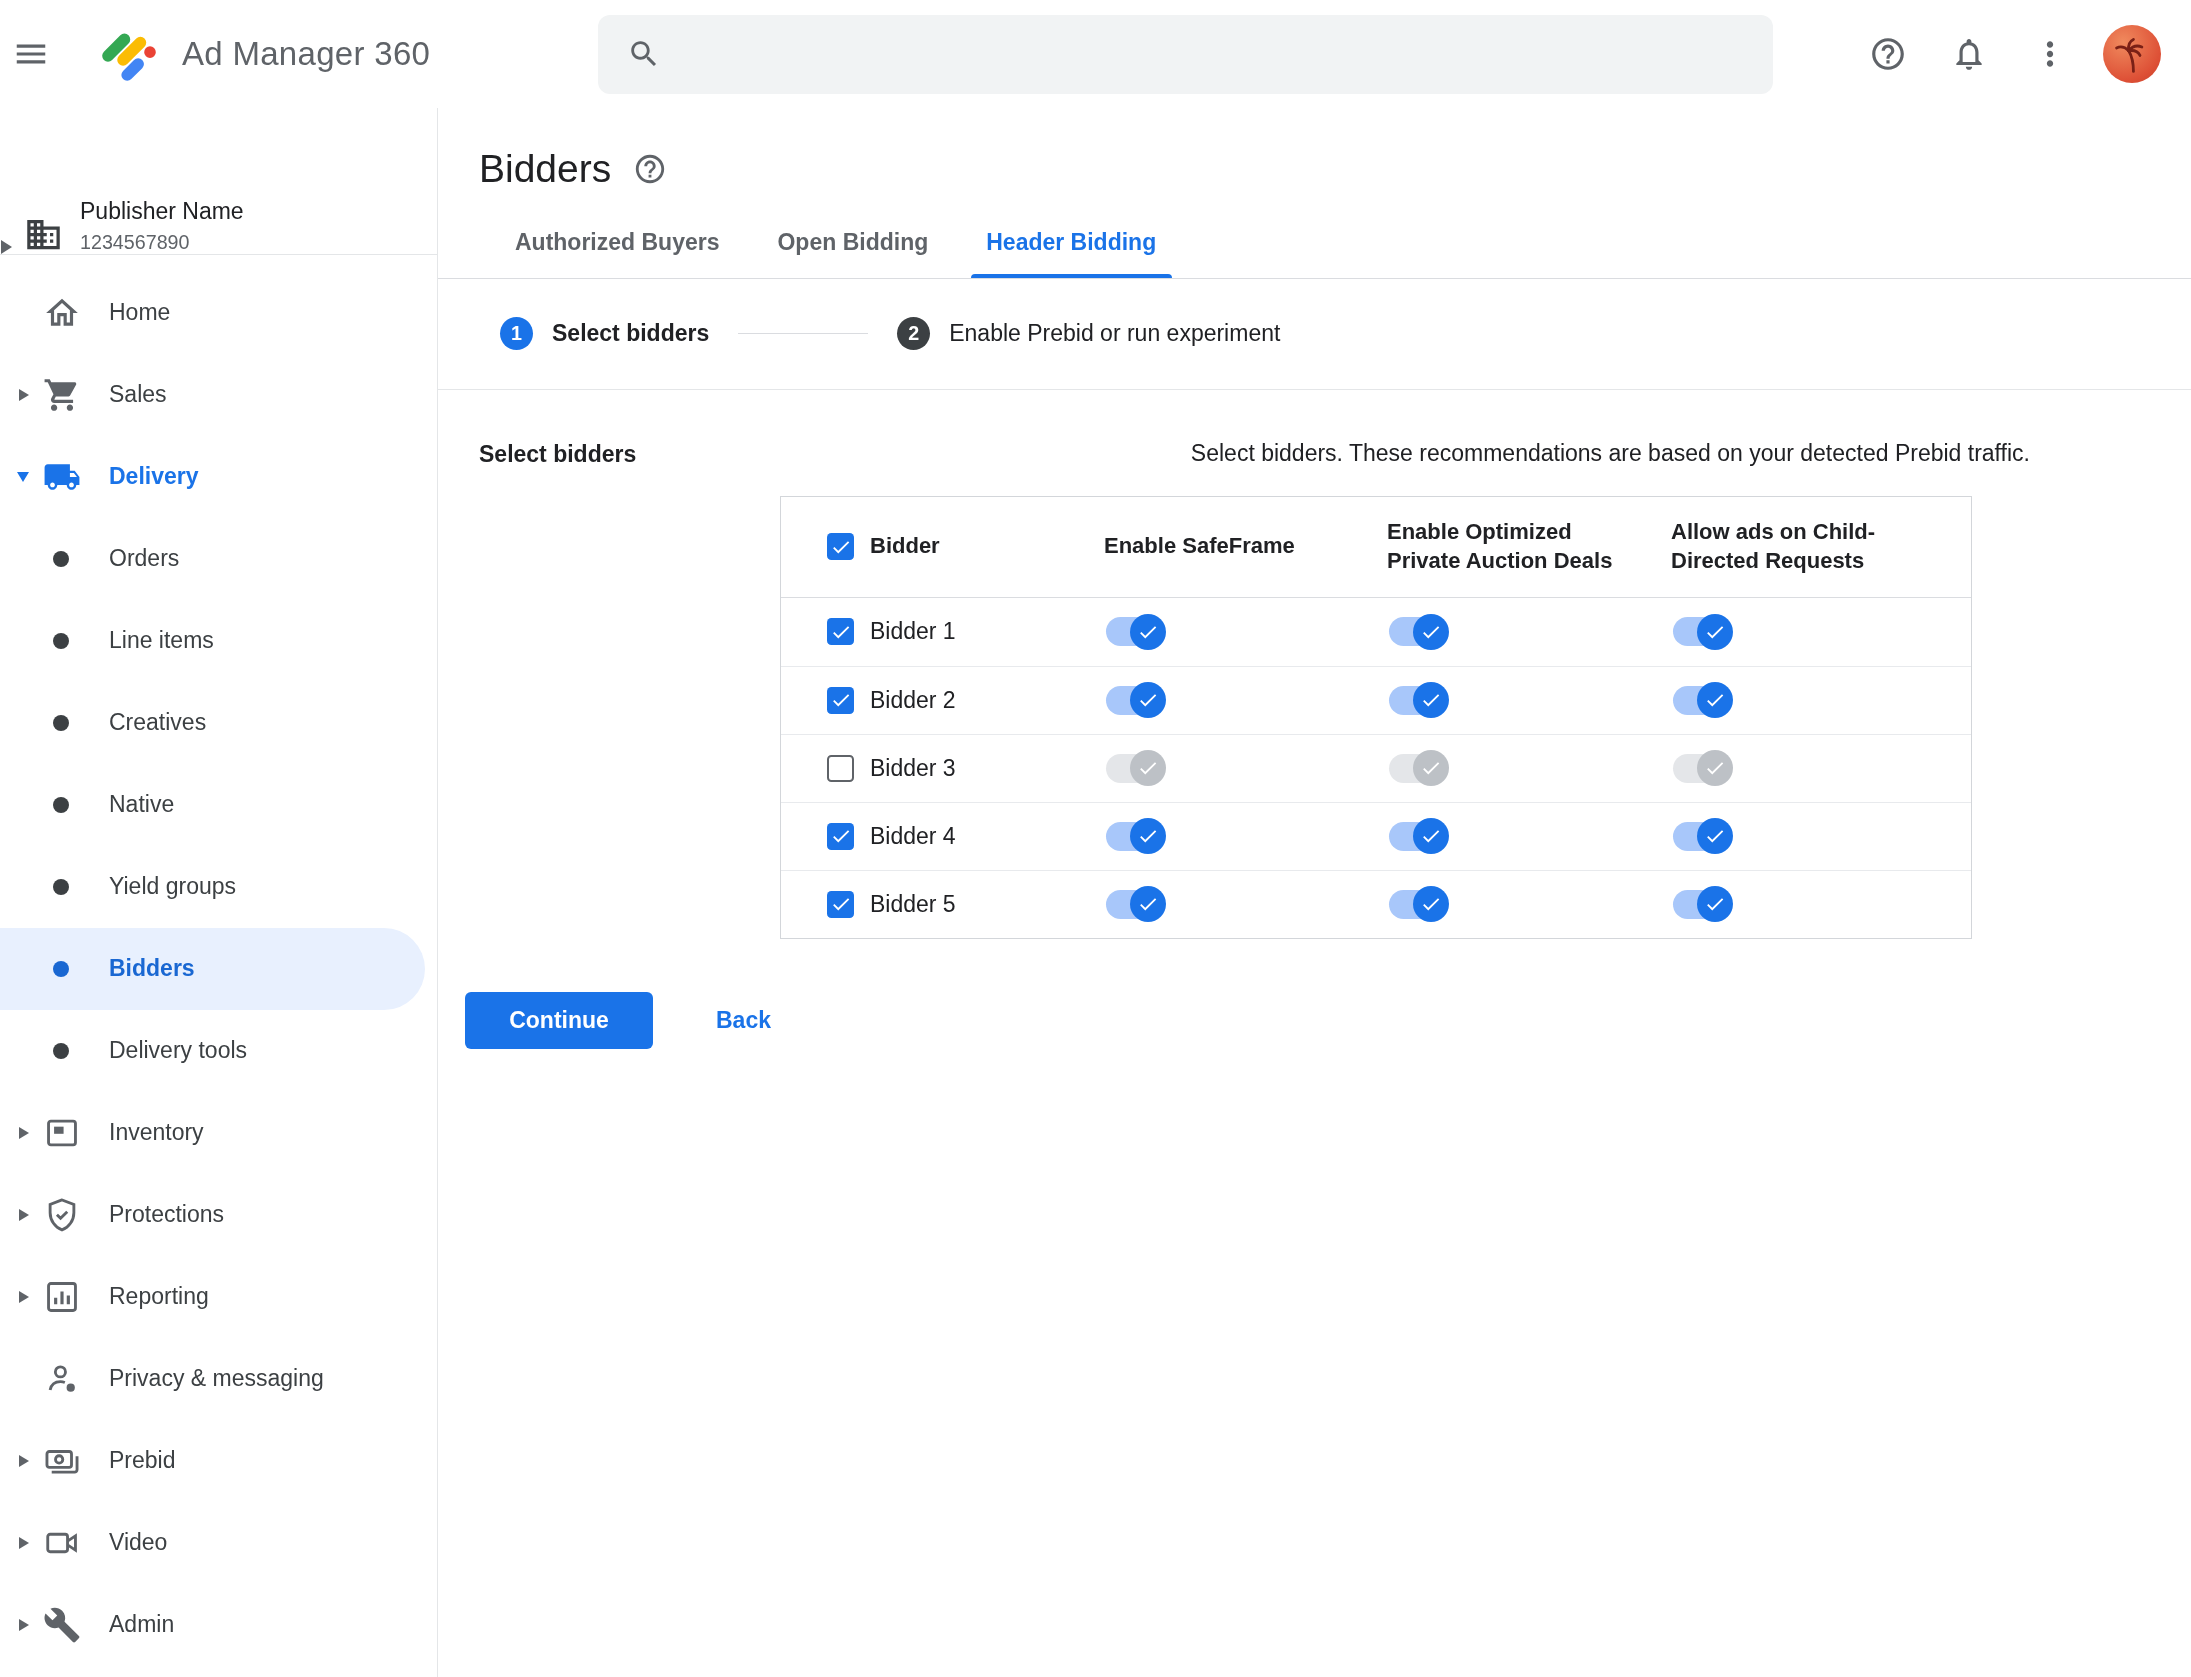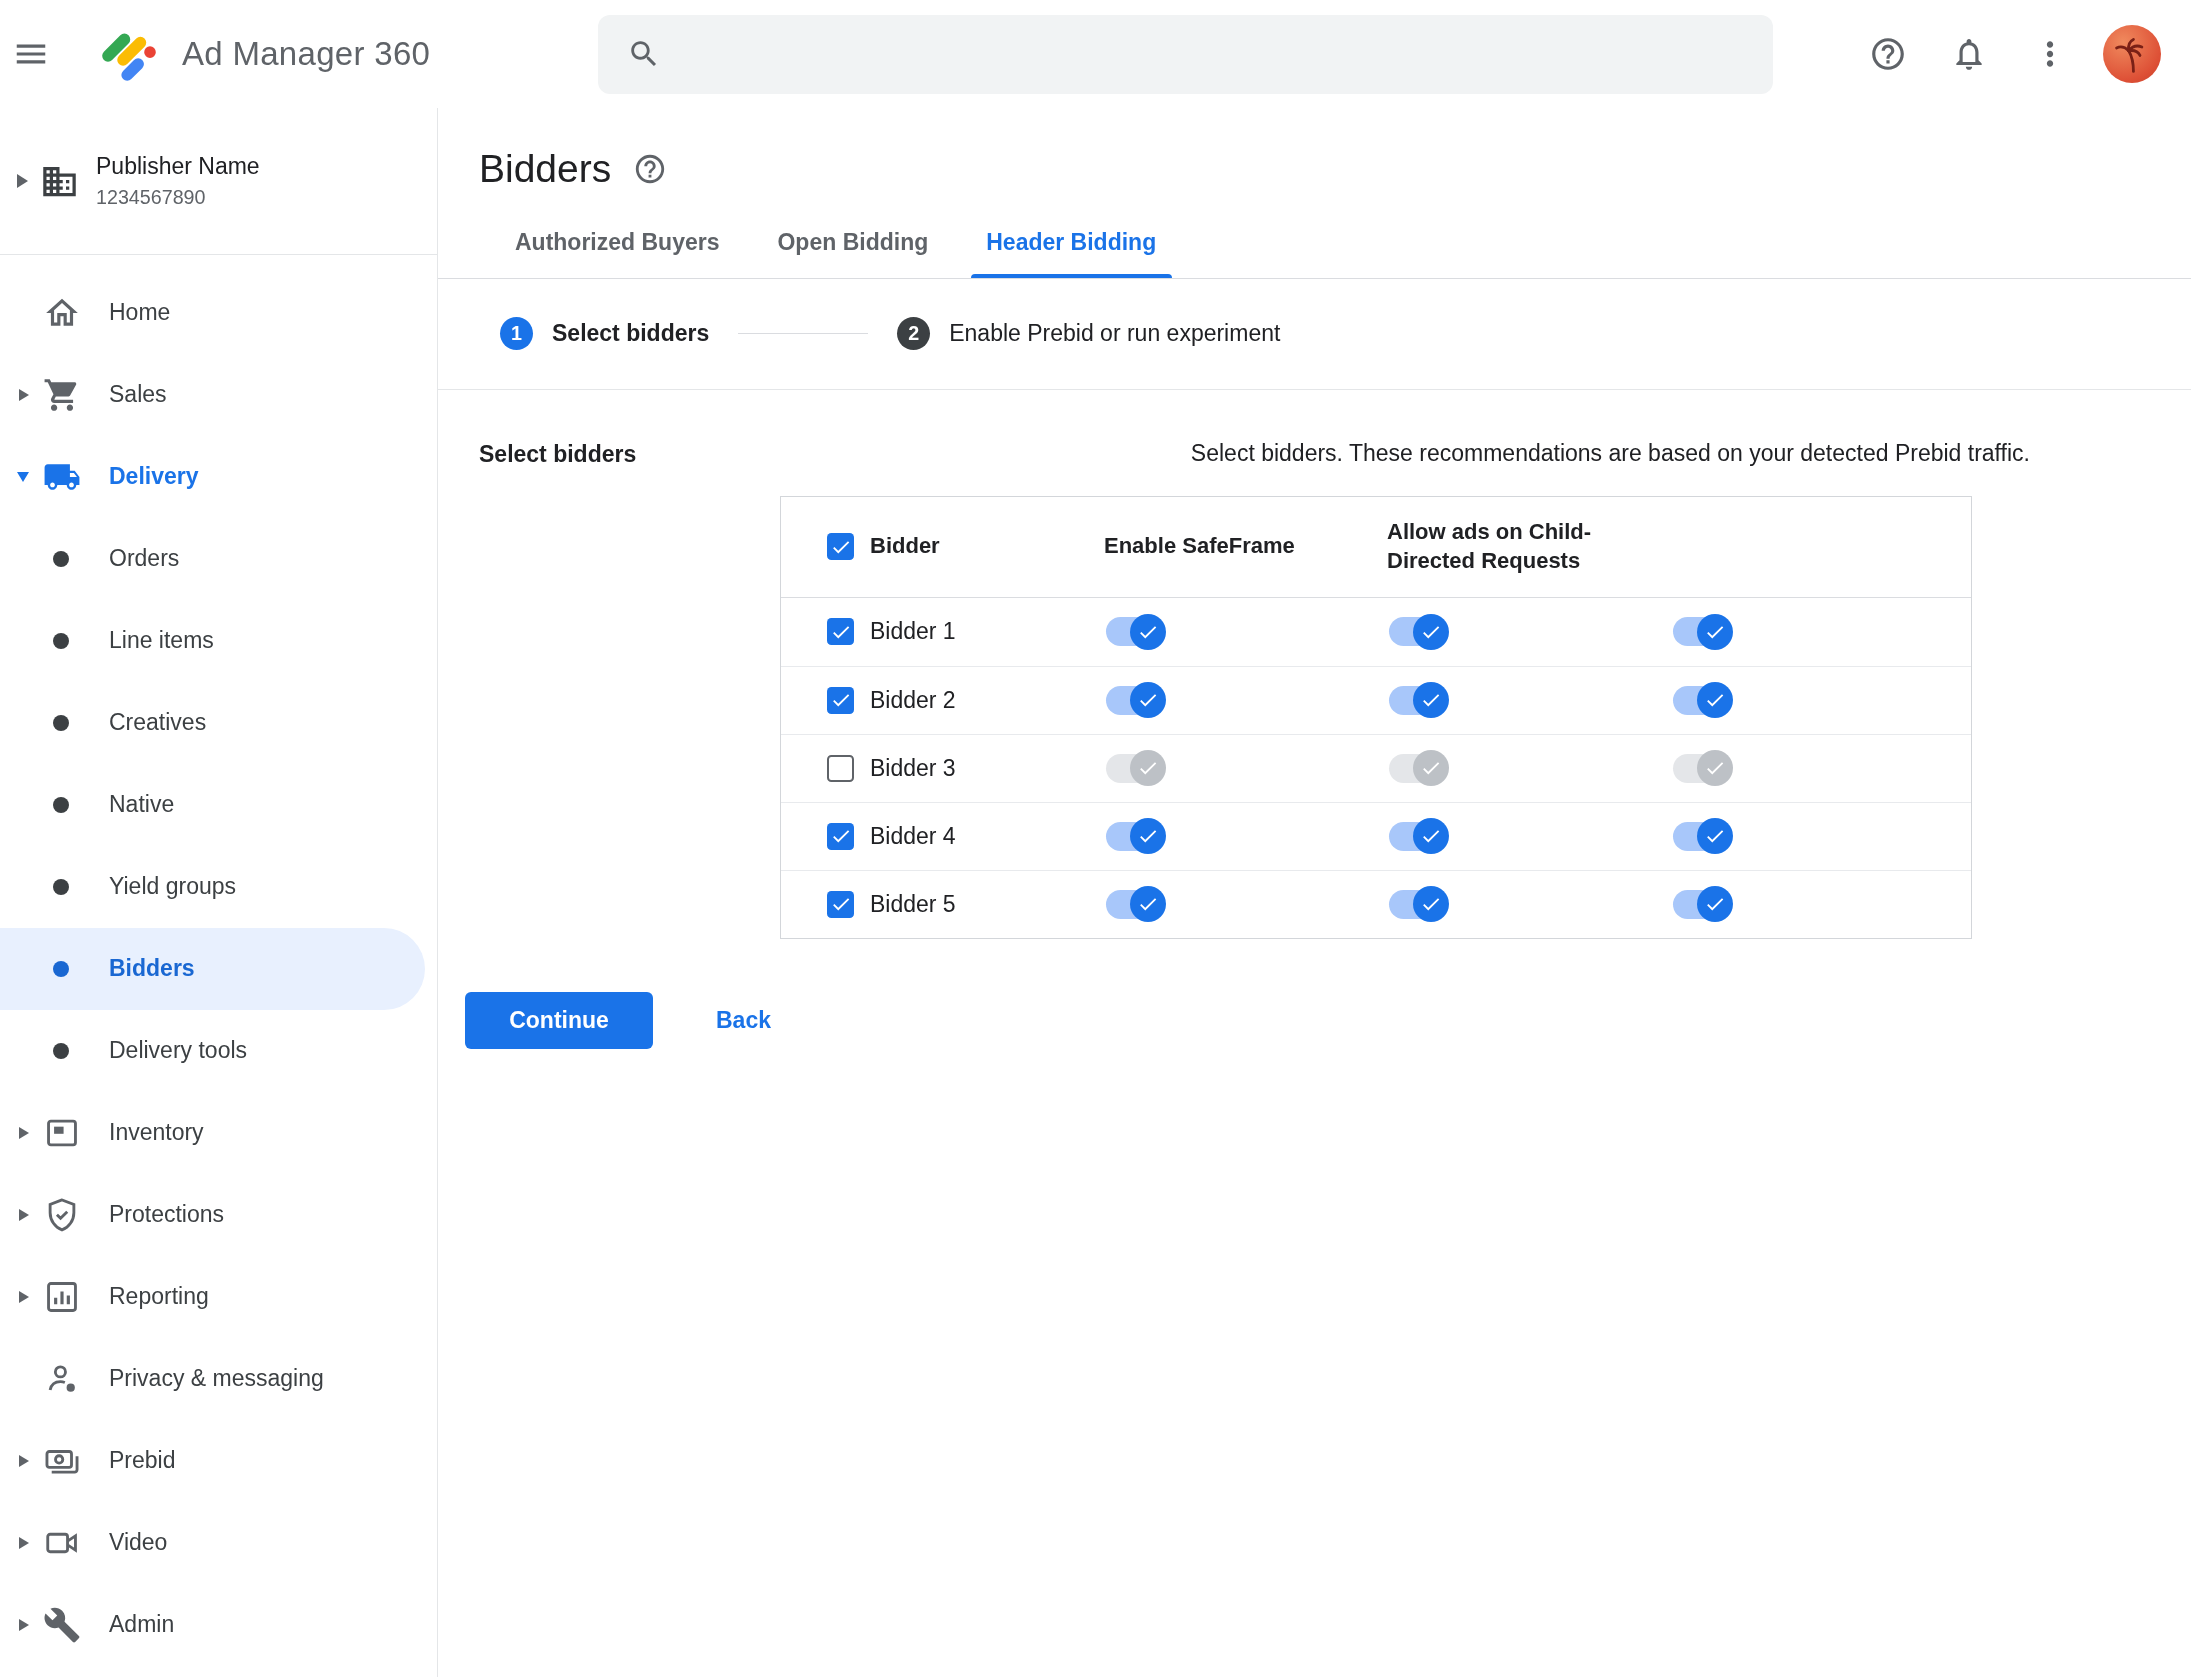--- a/index.html
+++ b/index.html
@@ -23,21 +23,21 @@
   .avatar { width:58px; height:58px; border-radius:50%; background:radial-gradient(circle at 35% 30%, #f08a5e, #dd4f35 70%, #c43f28);
     display:flex; align-items:center; justify-content:center; cursor:pointer; overflow:hidden; }
   .avatar svg { width:45px; height:45px; }
 
   
   .app { display:flex; height:1570px; }
   .sidebar { width:438px; flex:none; border-right:0.9px solid #e4e6e8; overflow:hidden; }
   .main { flex:1; min-width:0; }
 
   
-  .publisher { height:146px; display:flex; align-items:center; padding-left:17px; cursor:pointer; }
+  .publisher { height:146px; display:flex; align-items:flex-end; padding-left:1px; cursor:pointer; }
   .tri-right { width:0; height:0; border-left:11px solid #5f6368; border-top:7.7px solid transparent; border-bottom:7.7px solid transparent; }
   .pub-icon { margin-left:12px; display:flex; }
   .pub-icon svg { width:39px; height:39px; fill:#3c4043; }
   .pub-text { margin-left:17px; }
   .pub-name { font-size:23px; color:#202124; }
   .pub-id { font-size:19.7px; color:#5f6368; margin-top:6px; }
   .sidebar-divider { height:0.9px; background:#e4e6e8; }
 
   .nav { padding-top:17px; }
   .nav-item { height:82px; display:flex; align-items:center; position:relative; font-size:23px; color:#3c4043; cursor:pointer; }
@@ -364,20 +364,23 @@
                 <svg viewBox="0 0 24 24">
                     <path d="M9 16.2L4.8 12l-1.4 1.4L9 19 21 7l-1.4-1.4L9 16.2z"></path>
                   </svg>
               </span>
               <span class="hlabel">Bidder</span>
             </div>
             <div class="cell">
                 <span class="hlabel">Enable SafeFrame</span>
               </div>
             <div class="cell">
+                <span class="hlabel">Enable Optimized Private Auction Deals</span>
+              </div>
+            <div class="cell">
                 <span class="hlabel">Allow ads on Child-Directed Requests</span>
               </div>
           </div>
 
           <div class="trow data">
             <div class="cell c1">
               <span class="checkbox on">
                   <svg viewBox="0 0 24 24">
                     <path d="M9 16.2L4.8 12l-1.4 1.4L9 19 21 7l-1.4-1.4L9 16.2z"></path>
                   </svg>

